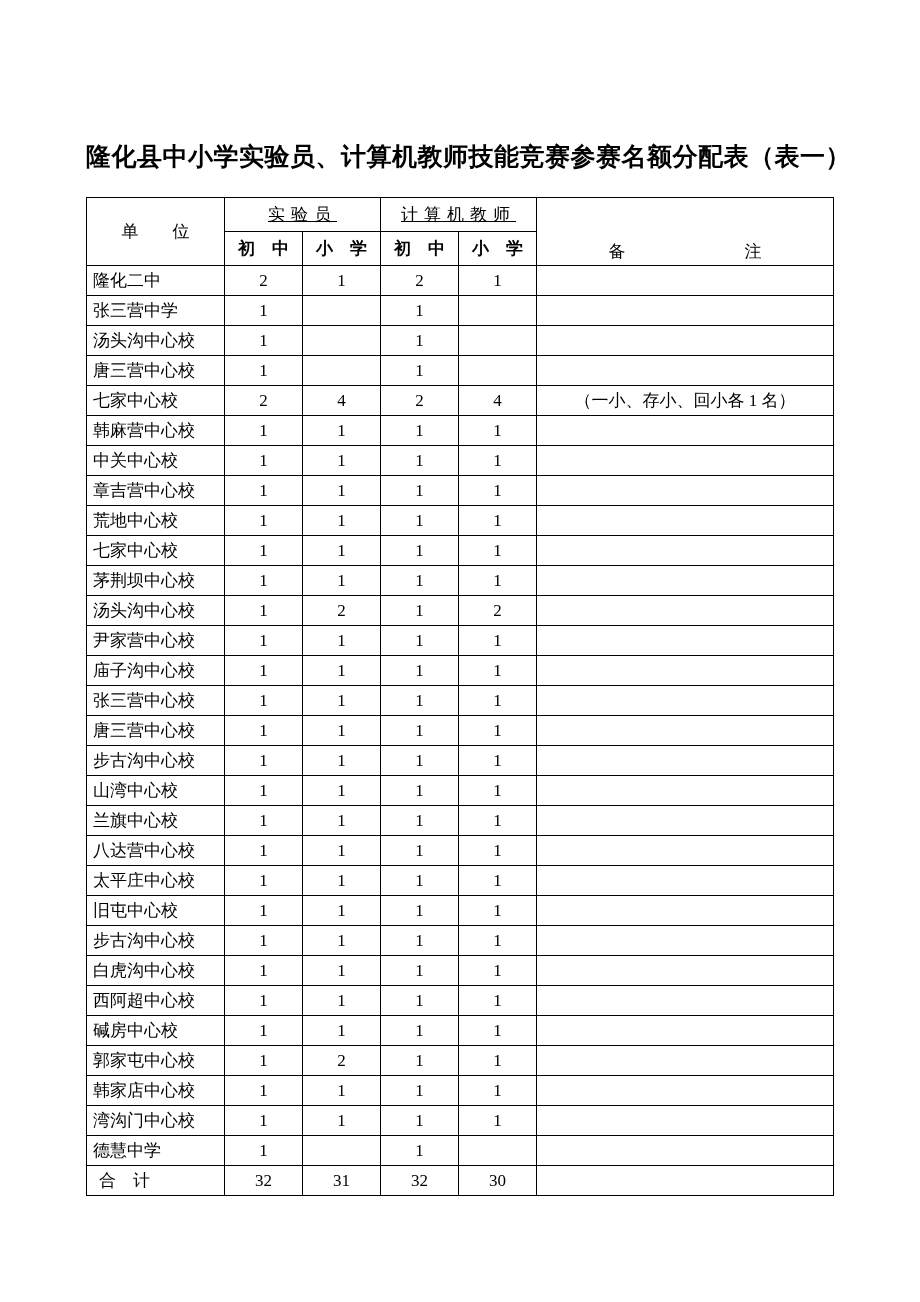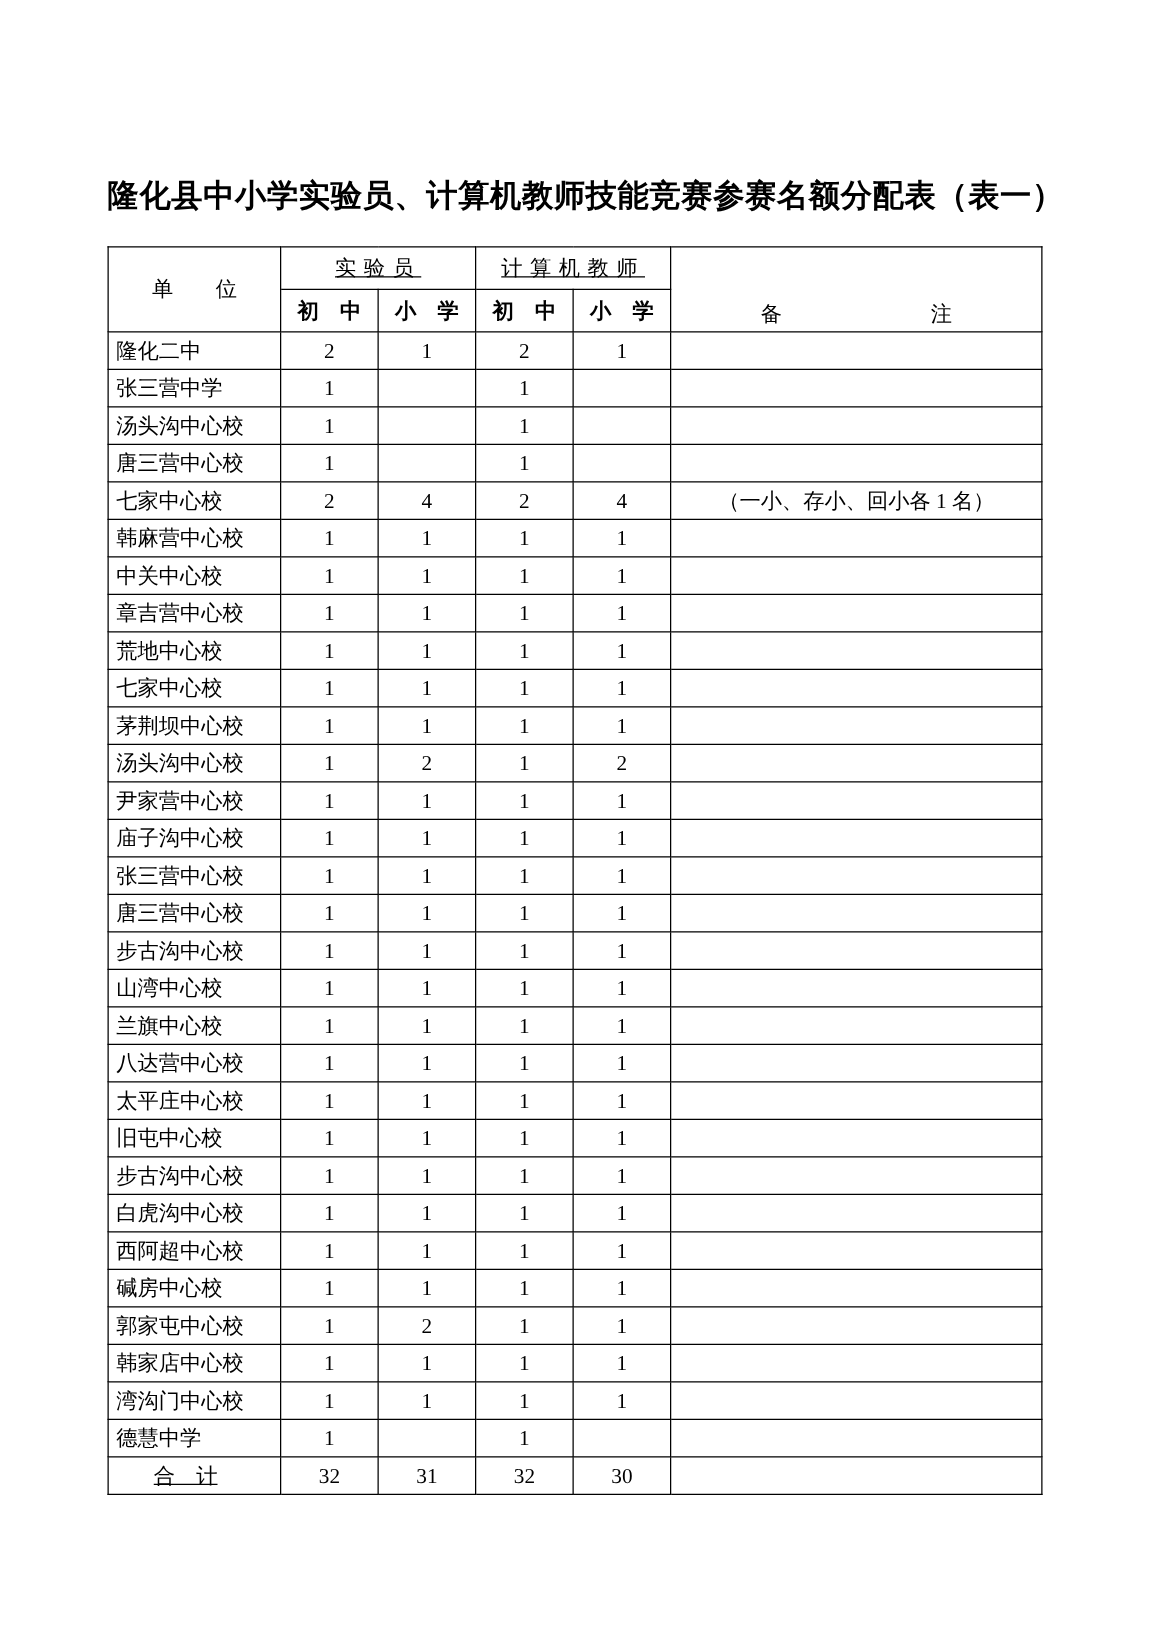--- a/index.html
+++ b/index.html
@@ -55,21 +55,21 @@
   td.note {
     text-align: center;
   }
   .justify {
     text-align: justify;
     text-align-last: justify;
   }
   .th-unit-inner { display:inline-block; width: 4em; }
   .th-note-inner { display:inline-block; width: 9em; margin-top: 41px; }
   .th-sub-inner  { display:inline-block; width: 3em; font-weight: bold; }
-  .total-inner   { display:inline-block; width: 3em; margin-left: 30px; text-decoration: underline;}
+  .total-inner   { display:inline-block; width: 3em; margin-left: 6px;}
   .th-group-inner{ letter-spacing: 6px; text-decoration: underline; }
 </style>
 </head>
 <body>
 
 <div class="page">
   <h1 class="title">隆化县中小学实验员、计算机教师技能竞赛参赛名额分配表（表一）</h1>
 
   <table>
     <colgroup>

